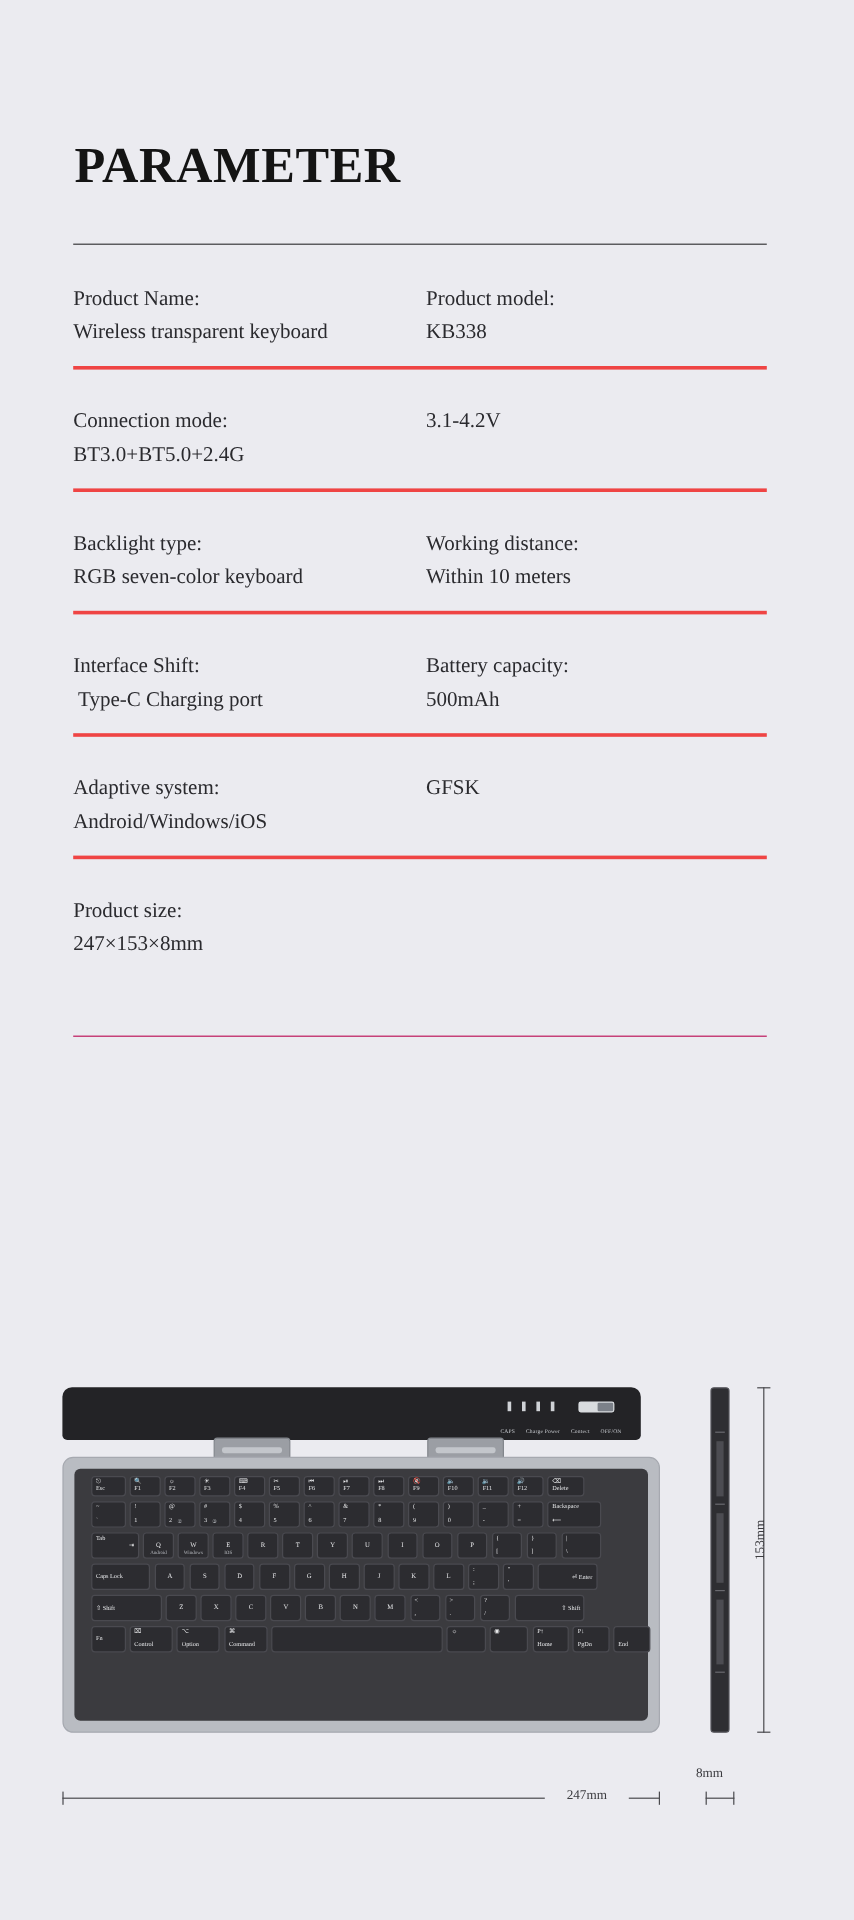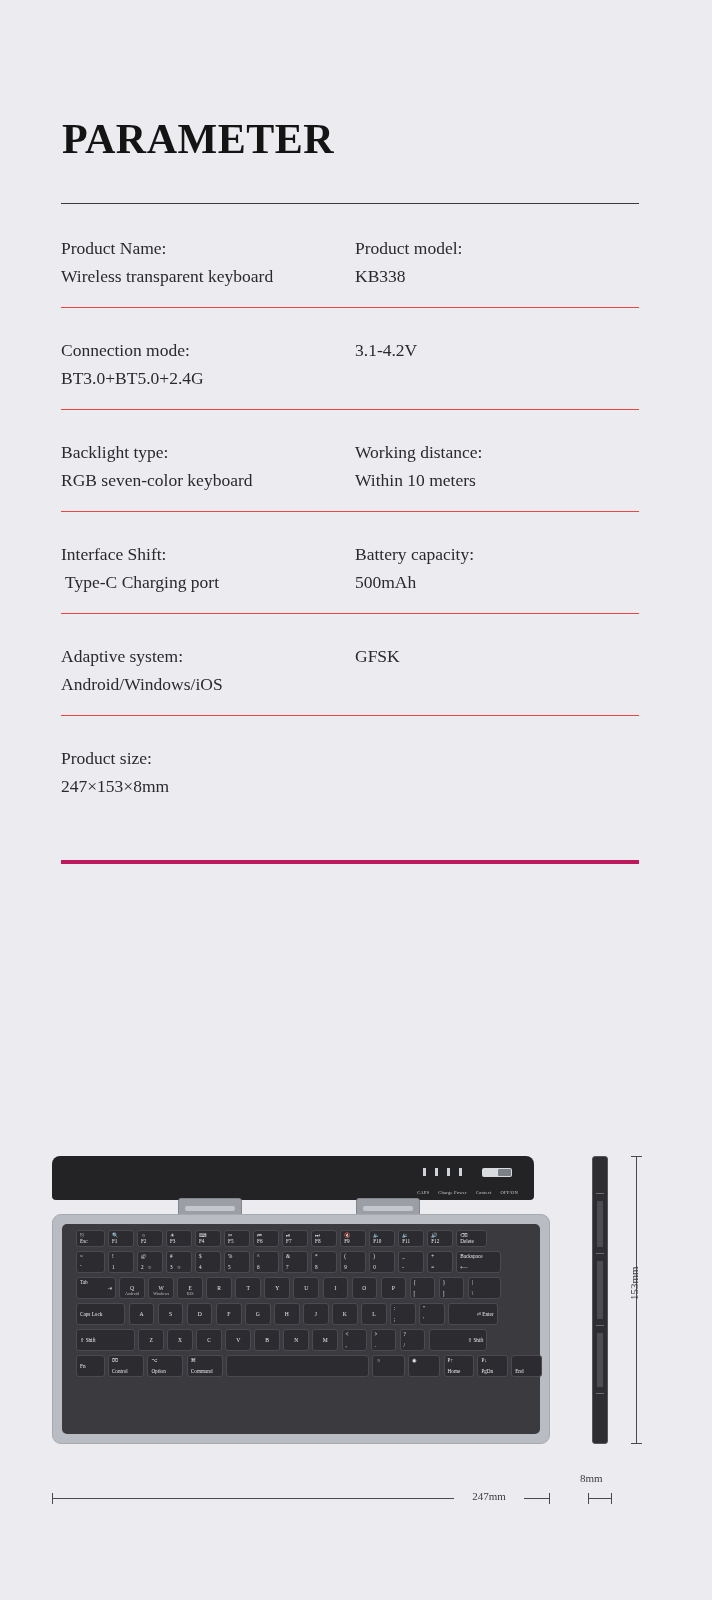--- a/index.html
+++ b/index.html
@@ -36,25 +36,25 @@
 
   .spec-table {
     position: absolute;
     left: 61px;
     top: 206px;
     width: 578px;
   }
   .spec-row {
     position: relative;
     display: flex;
-    border-bottom: 1px solid #ef4444;
+    border-bottom: 3px solid #ef4444;
     height: 102px;
     padding-top: 28px;
   }
-  .spec-row:last-child { border-bottom: 4px solid #be185d; }
+  .spec-row:last-child { border-bottom: 1px solid #be185d; }
   .cell { width: 50%; }
   .cell.right { padding-left: 5px; }
   .cell .lbl, .cell .val {
     font-size: 17.5px;
     line-height: 1.62;
     color: #2a2a2e;
     white-space: pre;
   }
 
   

